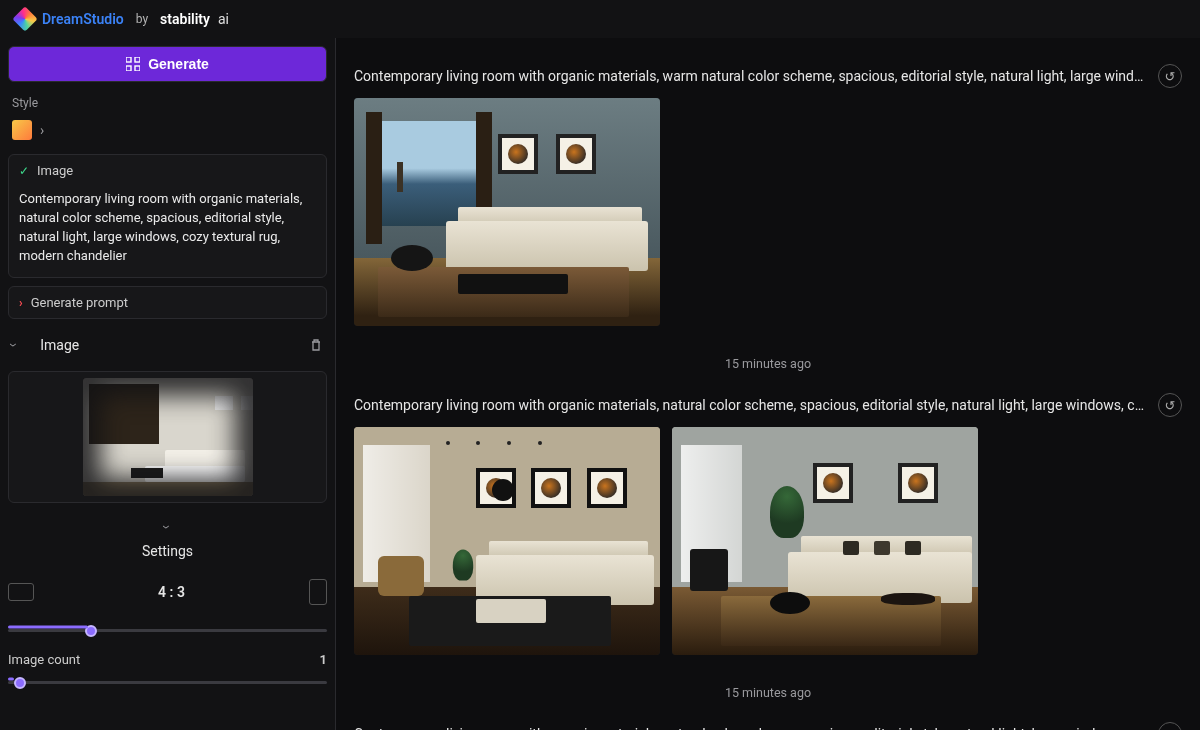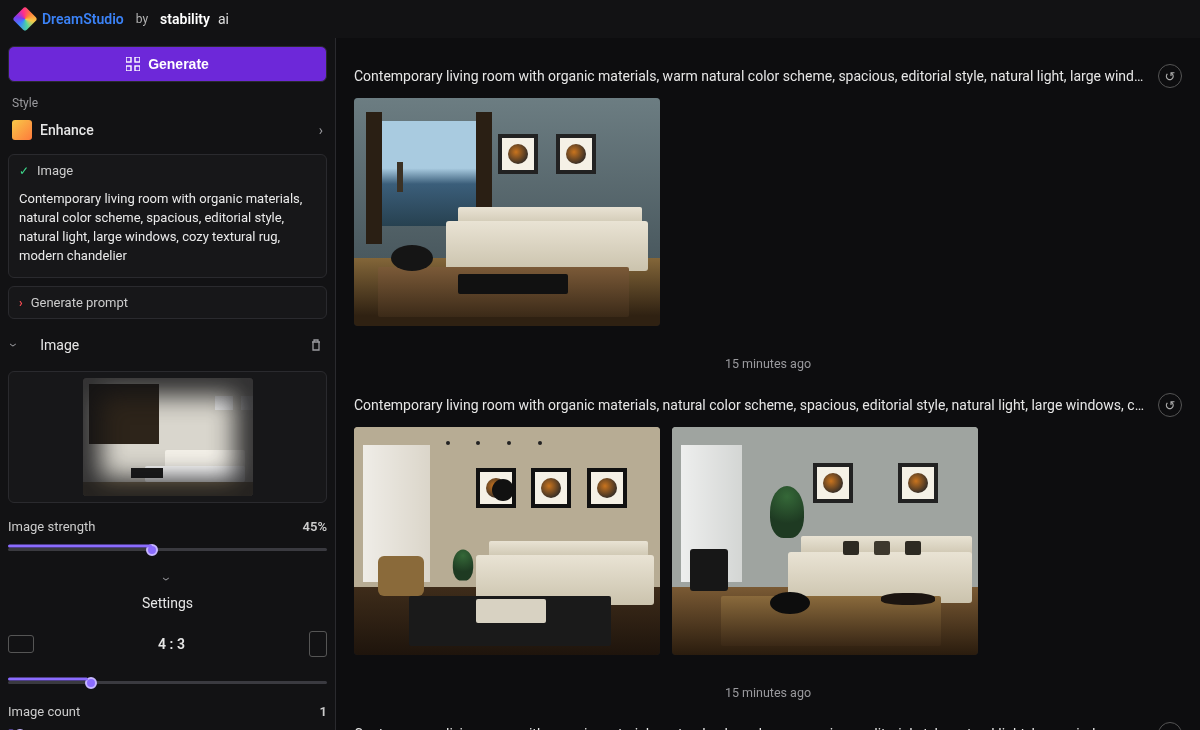--- a/index.html
+++ b/index.html
@@ -293,21 +293,20 @@
           <rect x="9" y="9" width="5" height="5" fill="none" stroke="#fff" stroke-width="1.4"></rect>
         </svg>
         <span>Generate</span>
       </button>
     </div>
 
     <div>
       <div class="section-label">Style</div>
       <div class="style-row">
         <div class="style-swatch"></div>
-        <div class="style-name">Enhance</div>
         <span class="chevron">›</span>
       </div>
     </div>
 
     <div class="card">
       <div class="card-header">
         <span class="check-icon">✓</span>
         <span>Image</span>
       </div>
       <div class="prompt-text">Contemporary living room with organic materials, natural color scheme, spacious, editorial style, natural light, large windows, cozy textural rug, modern chandelier</div>
@@ -339,29 +338,20 @@
           <div class="rc-window"></div>
           <div class="rc-art"></div>
           <div class="rc-sofa-back"></div>
           <div class="rc-sofa-seat"></div>
           <div class="rc-table"></div>
         </div>
         <div style="position:absolute; inset:0; box-shadow: inset 0 0 24px 18px rgba(18,18,20,0.85); pointer-events:none;"></div>
       </div>
     </div>
 
-    <div>
-      <div class="slider-row">
-        <span>Image strength</span>
-        <span class="slider-val">45%</span>
-      </div>
-      <div class="slider-fill" style="--pct:45%;">
-        <input type="range" class="slider" min="0" max="100" value="45" style="">
-      </div>
-    </div>
 
     <div class="settings-header">
       <span class="chevron" style="transform:rotate(90deg); display:inline-block;">›</span>
       <span>Settings</span>
     </div>
 
     <div class="ratio-row">
       <div class="mini-icon" style="width:26px;height:18px;"></div>
       <div class="ratio-label">4 : 3</div>
       <div class="mini-icon" style="width:18px;height:26px;"></div>

